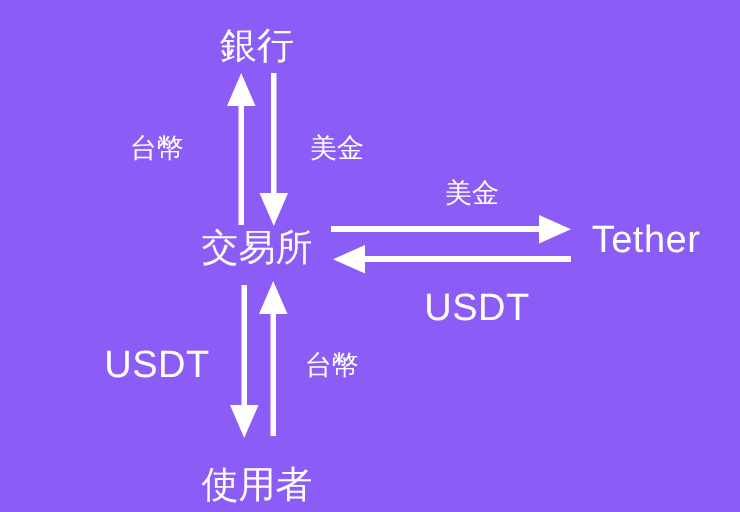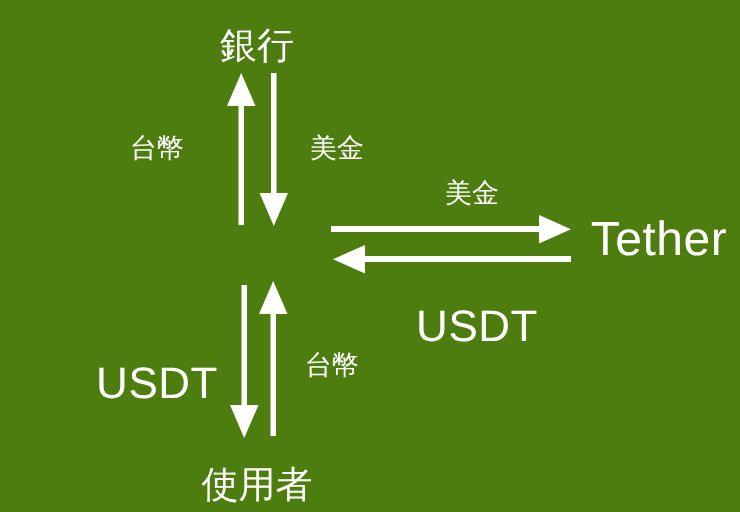--- a/index.html
+++ b/index.html
@@ -4,21 +4,21 @@
 <style>
   html, body {
     margin: 0;
     padding: 0;
     background: #000000;
   }
   #stage {
     position: relative;
     width: 740px;
     height: 512px;
-    background: #4d7c0f;
+    background: #8b5cf6;
     overflow: hidden;
     font-family: "Liberation Sans", "DejaVu Sans", sans-serif;
   }
   #flow-svg {
     position: absolute;
     left: 0;
     top: 0;
     width: 740px;
     height: 512px;
     display: block;
@@ -31,31 +31,29 @@
     line-height: 1;
     transform: translate(-50%, -50%);
     text-rendering: geometricPrecision;
     -webkit-font-smoothing: antialiased;
   }
   .node-label {
     font-size: 37px;
     letter-spacing: 0px;
   }
   .node-label.latin {
-    font-size: 48px;
+    font-size: 38px;
     letter-spacing: 0.5px;
-    margin-left: 13px;
   }
   .edge-label {
     font-size: 27px;
   }
   .edge-label.latin {
-    font-size: 44px;
+    font-size: 38px;
     letter-spacing: 0.5px;
-    margin-top: 19px;
   }
 </style>
 </head>
 <body>
 
 <div id="stage">
 
   <svg id="flow-svg" viewBox="0 0 740 512">
 
     <g>
@@ -85,20 +83,21 @@
 
     <g>
       <rect x="270.5" y="313" width="5.5" height="123" fill="#ffffff"></rect>
       <polygon points="273.2,281 287.5,314 259,314" fill="#ffffff"></polygon>
     </g>
 
   </svg>
 
   <div class="node-label" style="left:257px; top:45px;">銀行</div>
 
+  <div class="node-label" style="left:257px; top:247px;">交易所</div>
 
   <div class="node-label latin" style="left:646px; top:240px;">Tether</div>
 
   <div class="node-label" style="left:257px; top:484px;">使用者</div>
 
   <div class="edge-label" style="left:157px; top:148px;">台幣</div>
 
   <div class="edge-label" style="left:337px; top:148px;">美金</div>
 
   <div class="edge-label" style="left:472px; top:193px;">美金</div>

